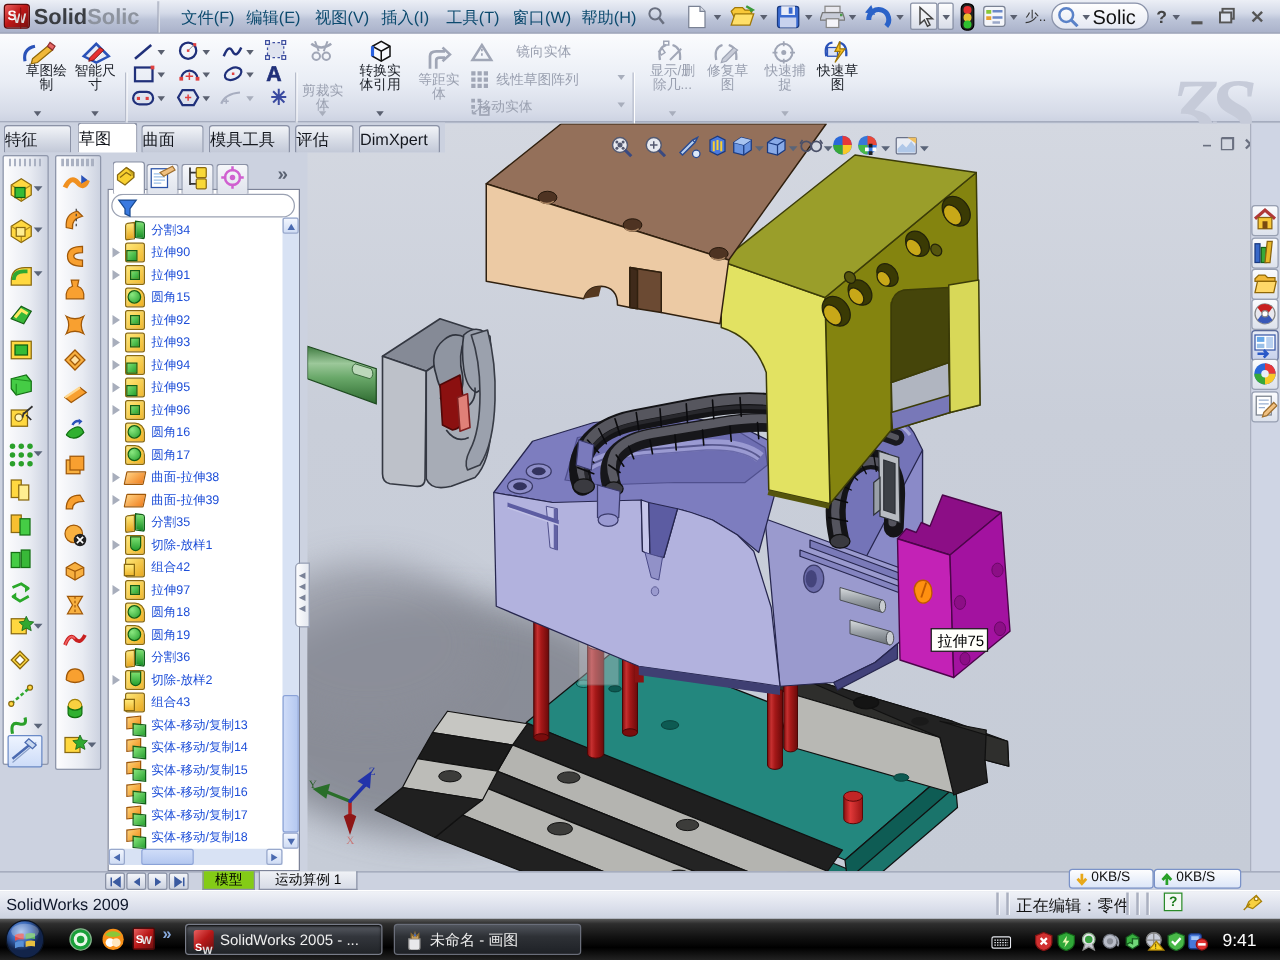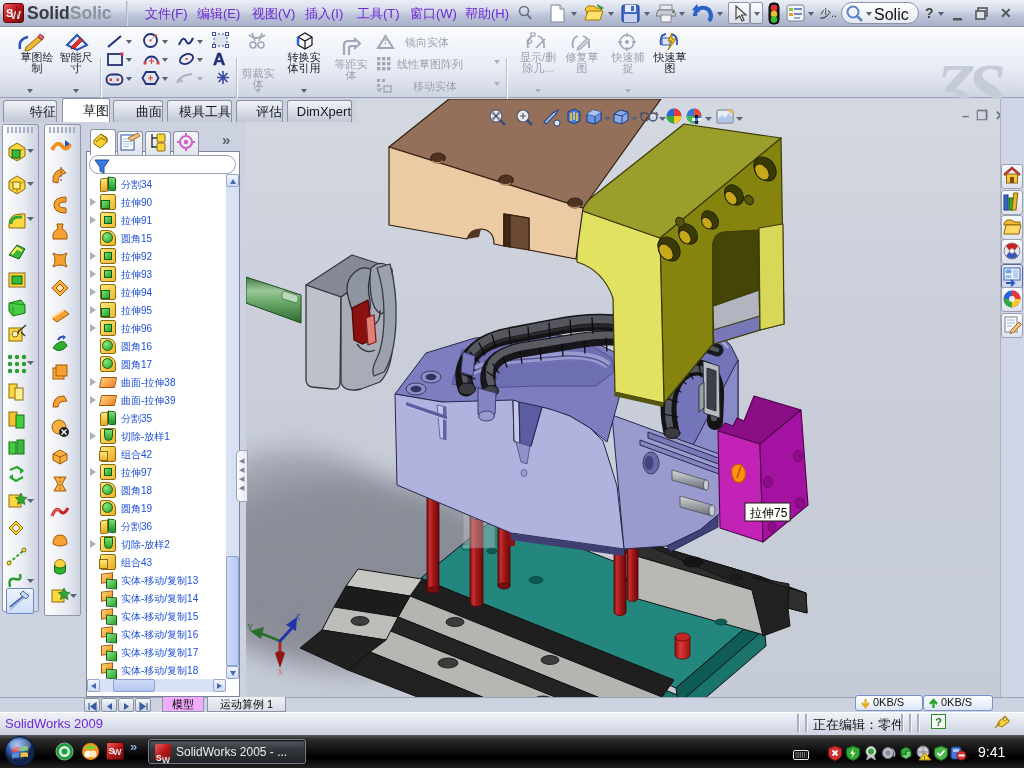--- a/index.html
+++ b/index.html
@@ -1,31 +1,31 @@
 <!DOCTYPE html>
 <html><head><meta charset="utf-8">
 <style>
 *{margin:0;padding:0;box-sizing:border-box}
 html,body{width:1024px;height:768px;overflow:hidden;font-family:"Liberation Sans",sans-serif}
 #stage{position:absolute;left:0;top:0;width:1024px;height:768px;background:#ccd2e0;overflow:hidden}
 .abs{position:absolute}
 
 #title{left:0;top:0;width:1024px;height:27px;background:linear-gradient(#eceff6,#d4dae8 40%,#bcc4d8 60%,#aab2ca);border-bottom:1px solid #8890a8}
-.menu{top:0;height:27px;line-height:27px;font-size:13px;color:#6d28d9}
+.menu{top:0;height:27px;line-height:27px;font-size:13px;color:#0c4a6e}
 #tbar{top:2px;height:23px}
 
 #ribbon{left:0;top:27px;width:1024px;height:71px;background:linear-gradient(#fbfcfe,#e9edf5 55%,#d6dbe8 90%,#cdd3e2);border-bottom:1px solid #98a0b2}
 .rlbl{font-size:11px;color:#20242c;text-align:center;line-height:11px;white-space:pre}
 .rlbl.dis{color:#9aa0b0}
 .rsep{top:31px;height:62px;width:1px;background:#b6bccb;box-shadow:1px 0 0 #fff}
 .dar{width:0;height:0;border-left:3px solid transparent;border-right:3px solid transparent;border-top:4px solid #5a6070}
 .dar.dis{border-top-color:#a8aebc}
 
 #tabrow{left:0;top:98px;width:360px;height:24px}
-.ctab{top:100px;z-index:2;height:22px;line-height:21px;font-size:13px;color:#15181f;text-align:right;background:linear-gradient(#f2f4f8,#d4d9e4 60%,#c2c8d7);border:1px solid #8b92a6;border-bottom:none;border-radius:3px 3px 0 0}
+.ctab{top:100px;z-index:2;height:22px;line-height:21px;font-size:13px;color:#15181f;text-align:left;background:linear-gradient(#f2f4f8,#d4d9e4 60%,#c2c8d7);border:1px solid #8b92a6;border-bottom:none;border-radius:3px 3px 0 0}
 .ctab.act{background:#fff;height:24px;top:98px;z-index:3;line-height:24px}
 
 .vtb{width:37px;background:linear-gradient(90deg,#fdfdfe,#e8ebf2 60%,#ccd2e0);border:1px solid #8f97ab;border-radius:2px}
 .grip{height:6px;margin:2px 4px;background:repeating-linear-gradient(90deg,#aab1c2 0 2px,transparent 2px 4px)}
 
 #tree{left:86px;top:151px;width:154px;height:546px;background:#fff;border:1px solid #7c8398}
 #treetabs{left:86px;top:122px;width:154px;height:26px;background:#ccd2e0}
 .ttab{z-index:2;height:24px;width:26px;background:linear-gradient(#f6f7fa,#dfe3ec);border:1px solid #8b92a6;border-bottom:none;border-radius:3px 3px 0 0}
 .ttab.act{background:#fff;height:26px}
 #filterbox{left:89px;top:155px;width:147px;height:19px;background:#fff;border:1px solid #9aa1b2;border-radius:10px}
@@ -268,21 +268,21 @@
           <path d="M4 18 L4 8 Q4 4 9 4 L16 4" fill="none" stroke="#a0a6b6" stroke-width="2.2"></path>
           <path d="M9 18 L9 11 Q9 9 12 9 L16 9" fill="none" stroke="#a0a6b6" stroke-width="2.2"></path>
           <path d="M14 1 L20 6.5 L14 12" fill="none" stroke="#a0a6b6" stroke-width="2"></path>
         </svg></div>
  <div class="rlbl abs dis" style="left:329px;top:32px;width:44px">等距实<br>体</div>
 
  <div class="abs" style="left:376px;top:7px"><svg width="19" height="16">
           <path d="M9.5 2 L17 14 L2 14 Z" fill="none" stroke="#a0a6b6" stroke-width="2"></path>
           <path d="M9.5 5 v7" stroke="#a0a6b6" stroke-width="1.4" stroke-dasharray="2 1.5"></path>
         </svg></div>
- <div class="rlbl abs dis" style="left:397px;top:10px;width:60px;text-align:center">镜向实体</div>
+ <div class="rlbl abs dis" style="left:397px;top:10px;width:60px;text-align:right">镜向实体</div>
  <div class="abs" style="left:376px;top:29px"><svg width="18" height="15">
           <g fill="#a0a6b6">
             <rect x="1" y="1" width="3.4" height="3.4"></rect>
             <rect x="6" y="1" width="3.4" height="3.4"></rect>
             <rect x="11" y="1" width="3.4" height="3.4"></rect>
             <rect x="1" y="6" width="3.4" height="3.4"></rect>
             <rect x="6" y="6" width="3.4" height="3.4"></rect>
             <rect x="11" y="6" width="3.4" height="3.4"></rect>
             <rect x="1" y="11" width="3.4" height="3.4"></rect>
             <rect x="6" y="11" width="3.4" height="3.4"></rect>
@@ -293,21 +293,21 @@
  <div class="abs dar dis" style="left:494px;top:33px"></div>
  <div class="abs" style="left:376px;top:51px"><svg width="18" height="16">
           <g fill="#a0a6b6">
             <rect x="1" y="1" width="3" height="3"></rect>
             <rect x="1" y="6" width="3" height="3"></rect>
             <rect x="6" y="1" width="3" height="3"></rect>
           </g>
           <rect x="8" y="8" width="7" height="6" fill="none" stroke="#a0a6b6" stroke-width="1.4"></rect>
           <path d="M2 13 l4 -3 M2 13 l3 0 M2 13 l0 -3" stroke="#a0a6b6" stroke-width="1.2"></path>
         </svg></div>
- <div class="rlbl abs dis" style="left:397px;top:54px;width:60px;text-align:right">移动实体</div>
+ <div class="rlbl abs dis" style="left:374px;top:54px;width:60px;text-align:center">移动实体</div>
  <div class="abs dar dis" style="left:494px;top:55px"></div>
  <div class="abs rsep" style="left:506px"></div>
 
  <div class="abs" style="left:524px;top:5px"><svg width="24" height="19">
           <path d="M4 16 Q2 6 9 4 M14 4 Q21 6 20 16" fill="none" stroke="#a0a6b6" stroke-width="1.8"></path>
           <path d="M7 1 h4 v3 h-4 z M3 9 l3 -2 2 3 -3 2 z" fill="none" stroke="#a0a6b6" stroke-width="1.2"></path>
           <path d="M12 16 l9 -9" stroke="#a0a6b6" stroke-width="1.6"></path>
         </svg></div>
  <div class="rlbl abs dis" style="left:512px;top:25px;width:52px">显示/删<br>除几...</div>
  <div class="abs dar dis" style="left:535px;top:62px"></div>
@@ -1112,30 +1112,30 @@
       </svg></div>
 <div class="abs nbt" style="left:101px"><svg width="15" height="13">
         <path d="M10 3 l-5 3.5 5 3.5 z" fill="#3a5aa0"></path>
       </svg></div>
 <div class="abs nbt" style="left:118px"><svg width="15" height="13">
         <path d="M5 3 l5 3.5 -5 3.5 z" fill="#3a5aa0"></path>
       </svg></div>
 <div class="abs nbt" style="left:135px"><svg width="15" height="13">
         <path d="M11 3 v7 M4 3 l5 3.5 -5 3.5 z" fill="#3a5aa0" stroke="#3a5aa0" stroke-width="1.2"></path>
       </svg></div>
-<div class="mtab abs" style="left:162px;width:42px;background:#f0abfc">模型</div>
+<div class="mtab abs" style="left:162px;width:42px;background:#84cc16">模型</div>
 <div class="mtab abs" style="left:207px;width:79px">运动算例 1</div>
 <div class="abs kbps" style="left:855px;top:695px;width:68px"><svg width="11" height="11" style="margin:2px 2px 0 4px">
         <path d="M5.5 1 v6 M2 5 l3.5 4 3.5 -4" stroke="#e8a818" stroke-width="2.2" fill="none"></path>
       </svg>0KB/S</div>
 <div class="abs kbps" style="left:923px;top:695px;width:70px"><svg width="11" height="11" style="margin:2px 2px 0 4px">
         <path d="M5.5 10 v-6 M2 6 l3.5 -4 3.5 4" stroke="#28a028" stroke-width="2.2" fill="none"></path>
       </svg>0KB/S</div>
 <div id="status" class="abs"></div>
-<div class="abs" style="left:5px;top:716px;font-size:13px;color:#6d28d9">SolidWorks 2009</div>
+<div class="abs" style="left:5px;top:716px;font-size:13px;color:#0f172a">SolidWorks 2009</div>
 <div class="abs sgrv" style="left:797px"></div>
     <div class="abs sgrv" style="left:805px"></div>
 <div class="abs" style="left:813px;top:716px;font-size:13px;color:#111">正在编辑：零件</div>
 <div class="abs sgrv" style="left:901px"></div>
     <div class="abs sgrv" style="left:909px"></div>
     <div class="abs sgrv" style="left:917px"></div>
 <div class="abs" style="left:931px;top:714px;width:15px;height:15px;background:#f4f8f4;border:1px solid #2a8a2a;font-size:11px;font-weight:bold;color:#1a7a1a;text-align:center;line-height:14px">?</div>
 <div class="abs" style="left:993px;top:714px"><svg width="18" height="16">
         <path d="M6 8 L11 2 L16 6 L10 13 L5 12 Z" fill="#f8d040" stroke="#a88008" transform="rotate(10 10 8)"></path>
         <circle cx="12" cy="5" r="1.5" fill="#fff" stroke="#a88008"></circle>
@@ -1175,20 +1175,27 @@
       <span style="position:absolute;left:1.5px;top:3px;font-size:9px;font-weight:bold;color:#fff">S</span>
       <span style="position:absolute;right:1.5px;top:4px;font-size:9px;font-weight:bold;color:#ddd">W</span>
     </div>
 <div class="abs" style="left:130px;top:739px;color:#88aadd;font-size:13px;font-weight:bold">»</div>
 <div class="tkbtn abs" style="left:148px;width:158px;background:linear-gradient(#5a5e66,#33363c 40%,#212428);border:1px solid #787c88;box-shadow:inset 0 1px 2px #000">
  <div style="position:absolute;left:6px;top:4px;width:16px;height:16px;background:linear-gradient(135deg,#e86060,#b81818 50%,#701010);border-radius:2px">
         <span style="position:absolute;left:1px;top:2px;font-size:8.5px;font-weight:bold;color:#fff">S</span>
         <span style="position:absolute;right:1px;top:3.5px;font-size:8.5px;font-weight:bold;color:#ddd">W</span>
       </div>
  <span style="margin-left:27px">SolidWorks 2005 - ...</span></div>
+<div class="tkbtn abs" style="left:315px;width:150px;background:linear-gradient(#50545c,#2e3136 40%,#1e2126);border:1px solid #6a6e7a">
+ <svg width="16" height="16" style="position:absolute;left:7px;top:4px">
+        <path d="M4 7 h9 v7 a2 2 0 0 1 -2 2 h-5 a2 2 0 0 1 -2 -2 z" fill="#e8e8ea" stroke="#888"></path>
+        <path d="M6 7 V3 l2 2 1 -3 1 3 2 -2 v4" fill="#c8a060" stroke="#8a6a30"></path>
+        <path d="M8 5 l1 -3 1 3" fill="#3868c8"></path>
+      </svg>
+ <span style="margin-left:28px">未命名 - 画图</span></div>
 <div class="abs" style="left:793px;top:747px"><svg width="16" height="12">
         <rect x="0.5" y="1.5" width="15" height="9" rx="1.5" fill="none" stroke="#e8eaf0" stroke-width="1"></rect>
         <path d="M2.5 4 h11 M2.5 6 h11 M2.5 8 h11" stroke="#e8eaf0" stroke-width="1" stroke-dasharray="1.2 .9"></path>
         <text x="2" y="-1" font-size="5" fill="#e8eaf0">键盘</text>
       </svg></div>
 <div class="abs tray" style="left:827px"><svg width="16" height="16">
         <path d="M8 1 L14.5 3.5 V9 Q14.5 13.5 8 15.5 Q1.5 13.5 1.5 9 V3.5 Z" fill="#d03030" stroke="#801414"></path>
         <path d="M5.5 5.5 l5 5 m0 -5 l-5 5" stroke="#fff" stroke-width="1.8"></path>
       </svg></div>
 <div class="abs tray" style="left:845px"><svg width="16" height="16">

